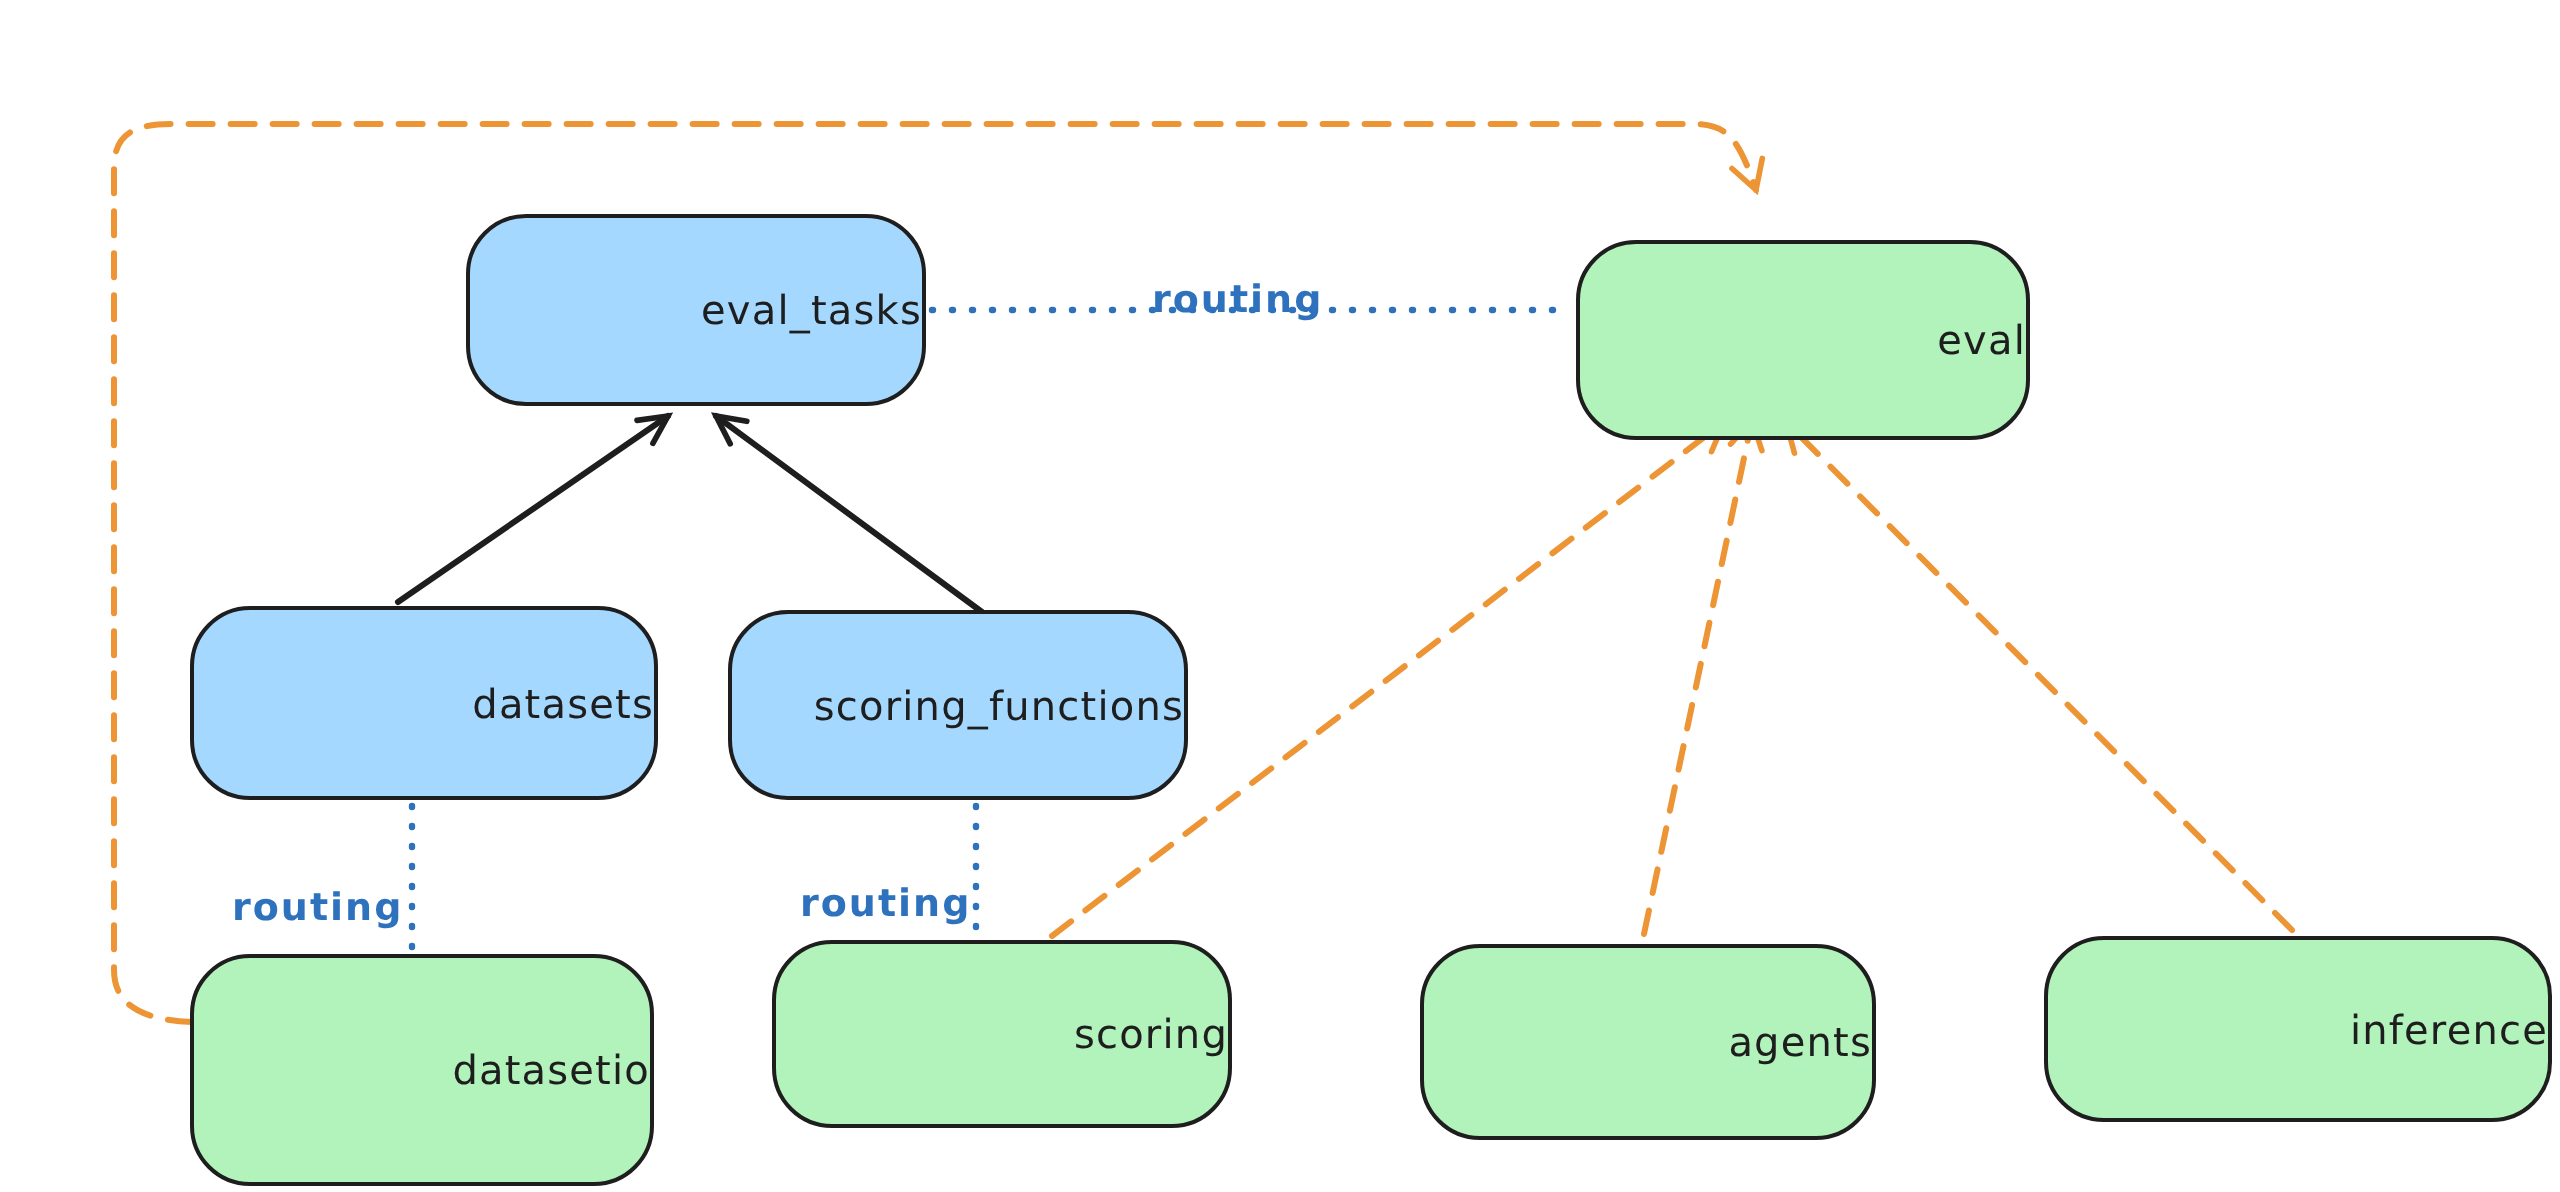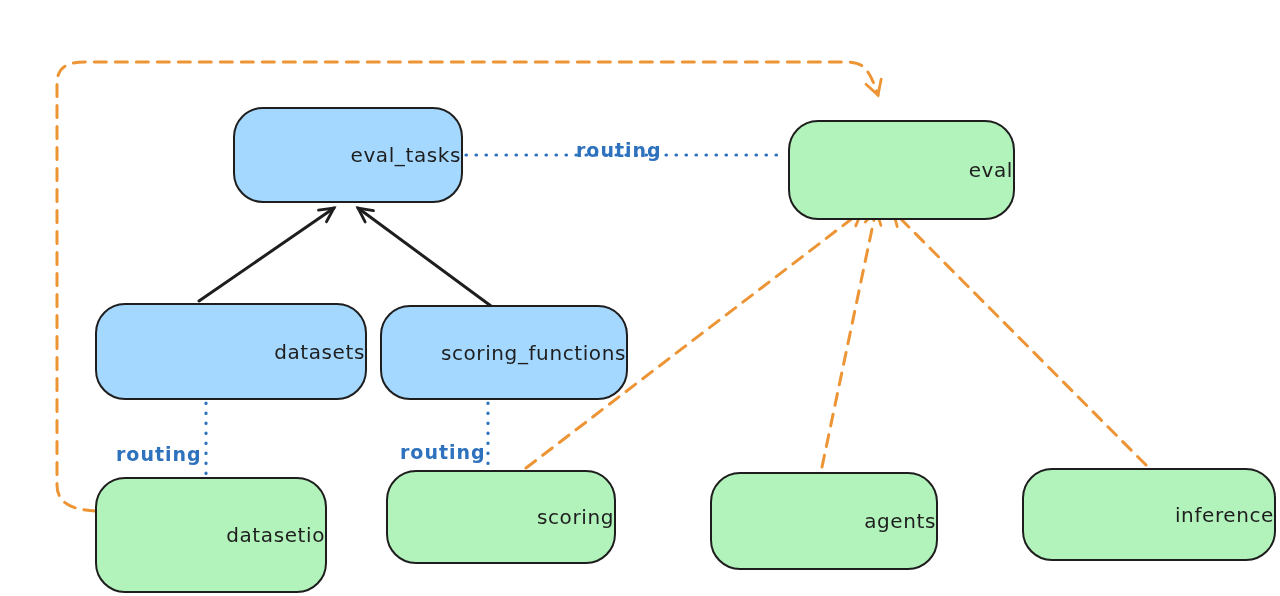--- a/index.html
+++ b/index.html
@@ -67,22 +67,22 @@
     color: var(--blue-line);
     font-size: 19px;
     font-weight: 700;
     letter-spacing: 1px;
     margin-top: 22px;
   }
 
   
   #n-eval_tasks        { left: 233px; top: 107px; width: 230px; height: 96px; }
   #n-eval              { left: 788px; top: 120px; width: 227px; height: 100px; }
-  #n-datasets          { left: 95px;  top: 303px; width: 272px; height: 97px; }
-  #n-scoring_functions { left: 380px; top: 305px; width: 248px; height: 95px; }
+  #n-datasets          { left: 95px;  top: 303px; width: 234px; height: 97px; }
+  #n-scoring_functions { left: 364px; top: 305px; width: 230px; height: 95px; }
   #n-datasetio         { left: 95px;  top: 477px; width: 232px; height: 116px; }
   #n-scoring           { left: 386px; top: 470px; width: 230px; height: 94px; padding-left: 44px; }
   #n-agents            { left: 710px; top: 472px; width: 228px; height: 98px; }
   #n-inference         { left: 1022px; top: 468px; width: 254px; height: 93px; }
 
   
   #lbl-routing-eval      { left: 576px; top: 117px; }
   #lbl-routing-datasetio { left: 116px; top: 421px; }
   #lbl-routing-scoring   { left: 400px; top: 419px; }
 </style>

